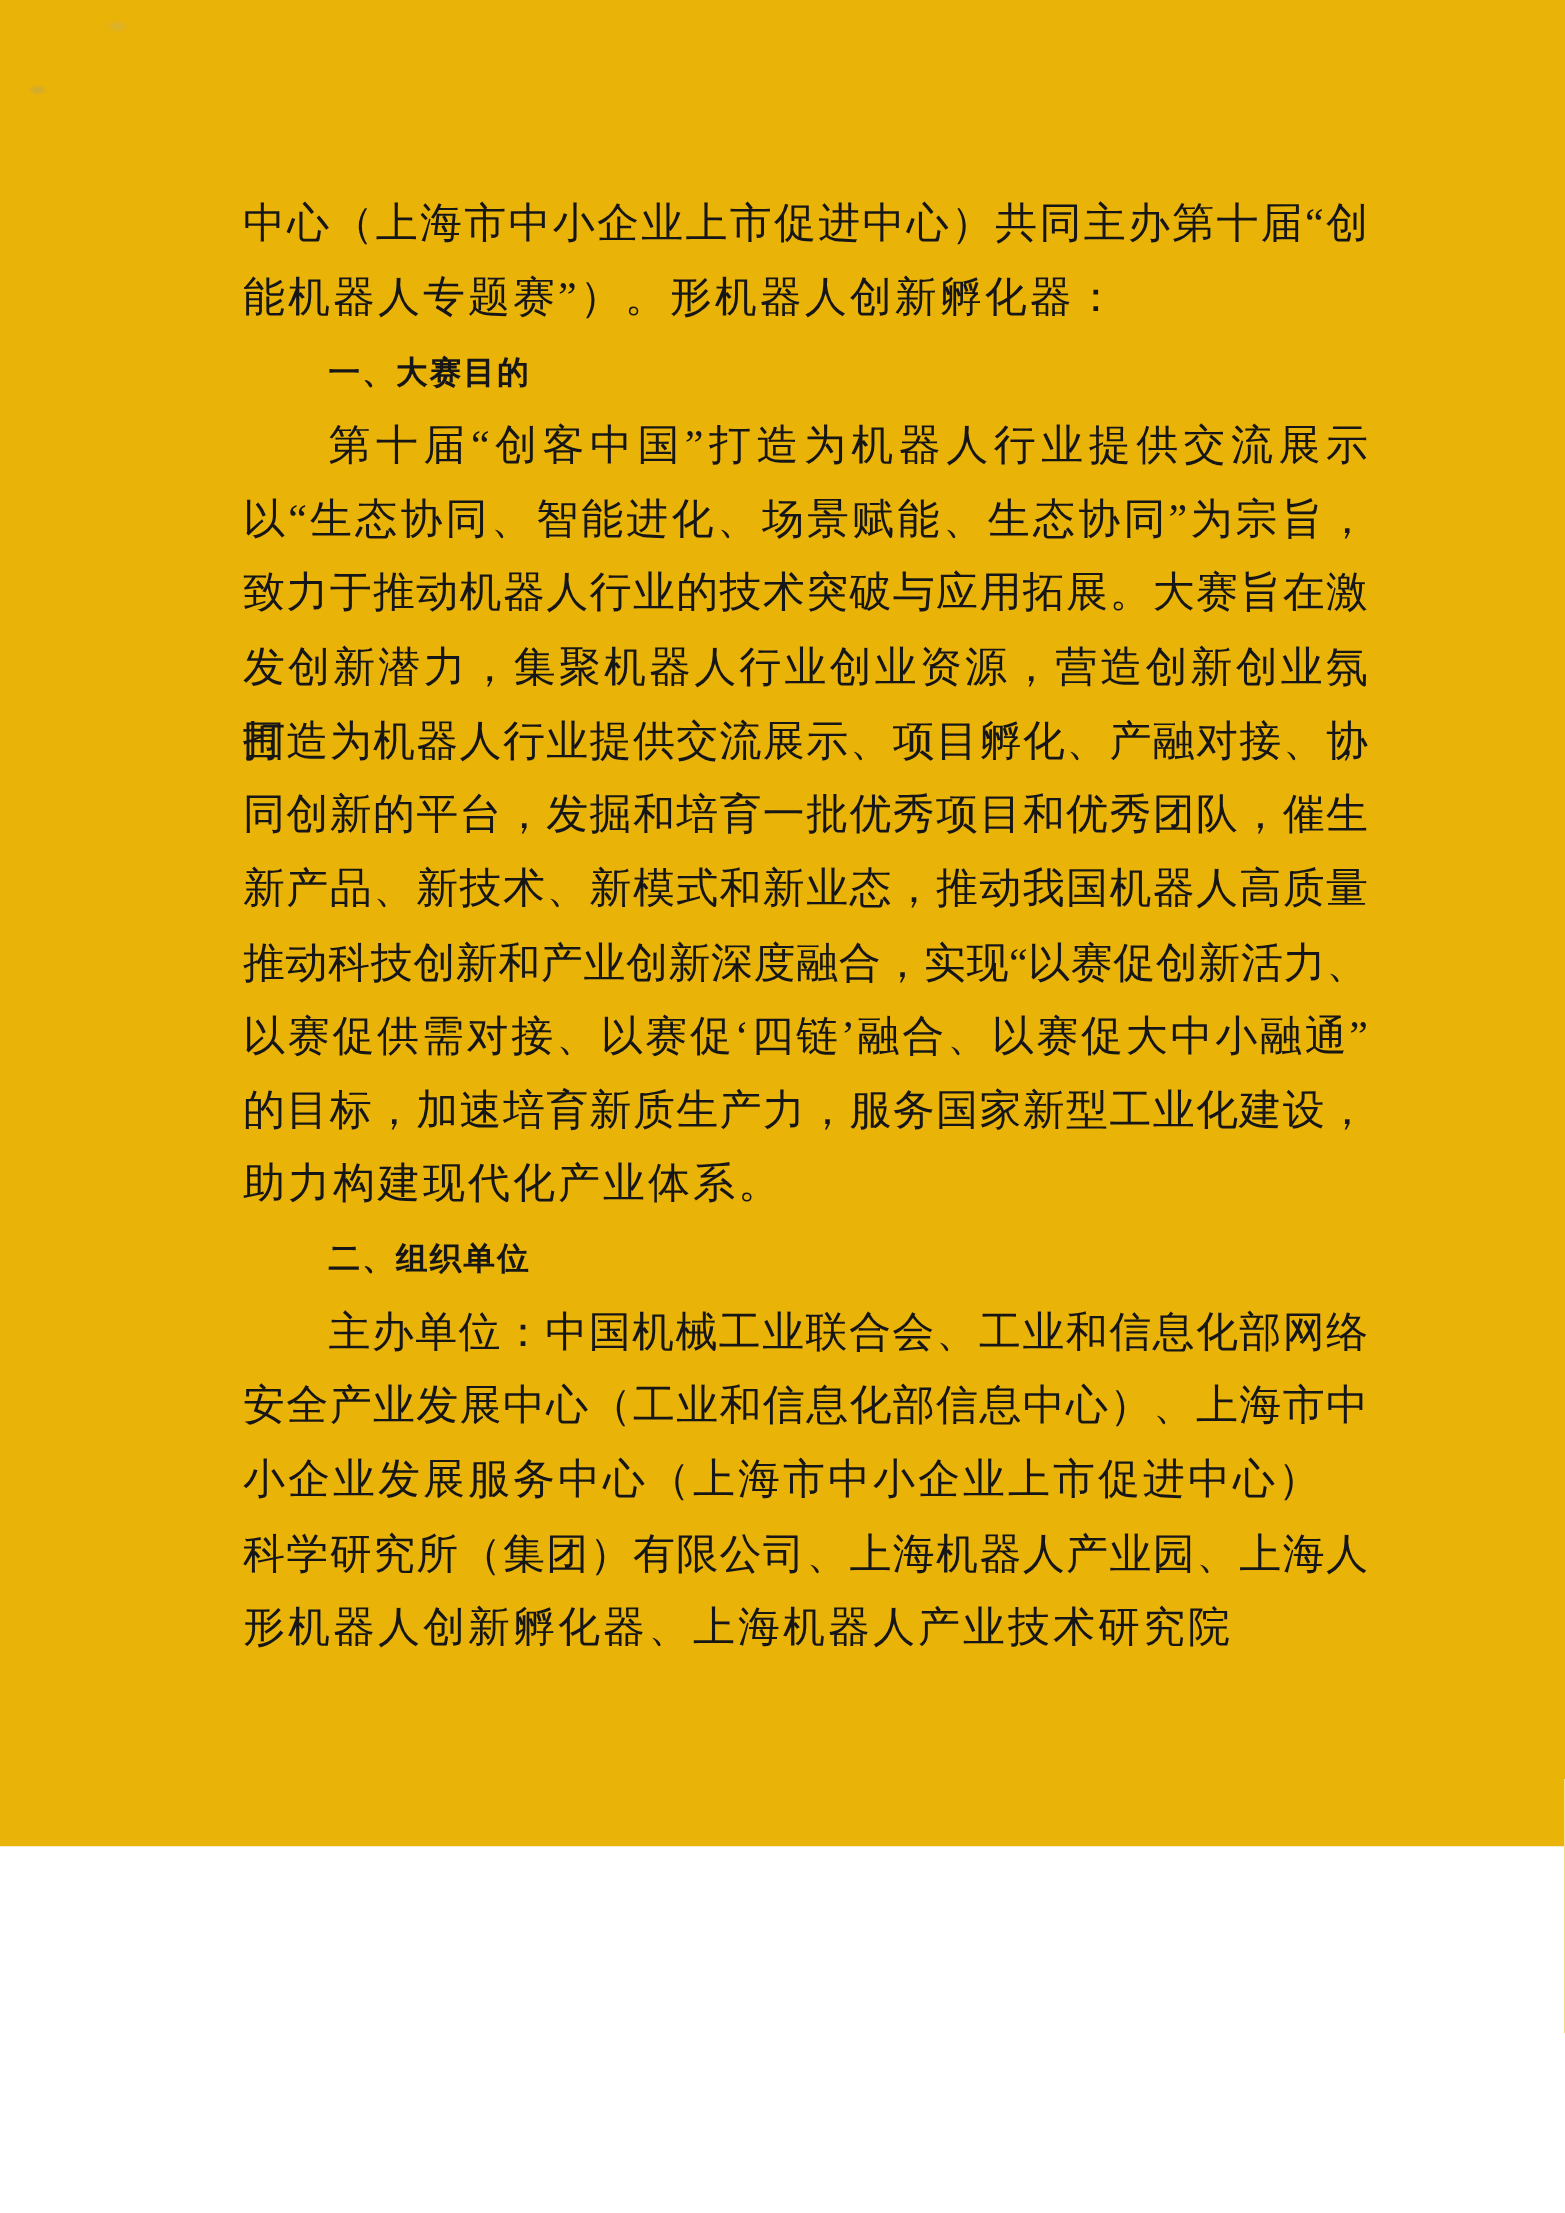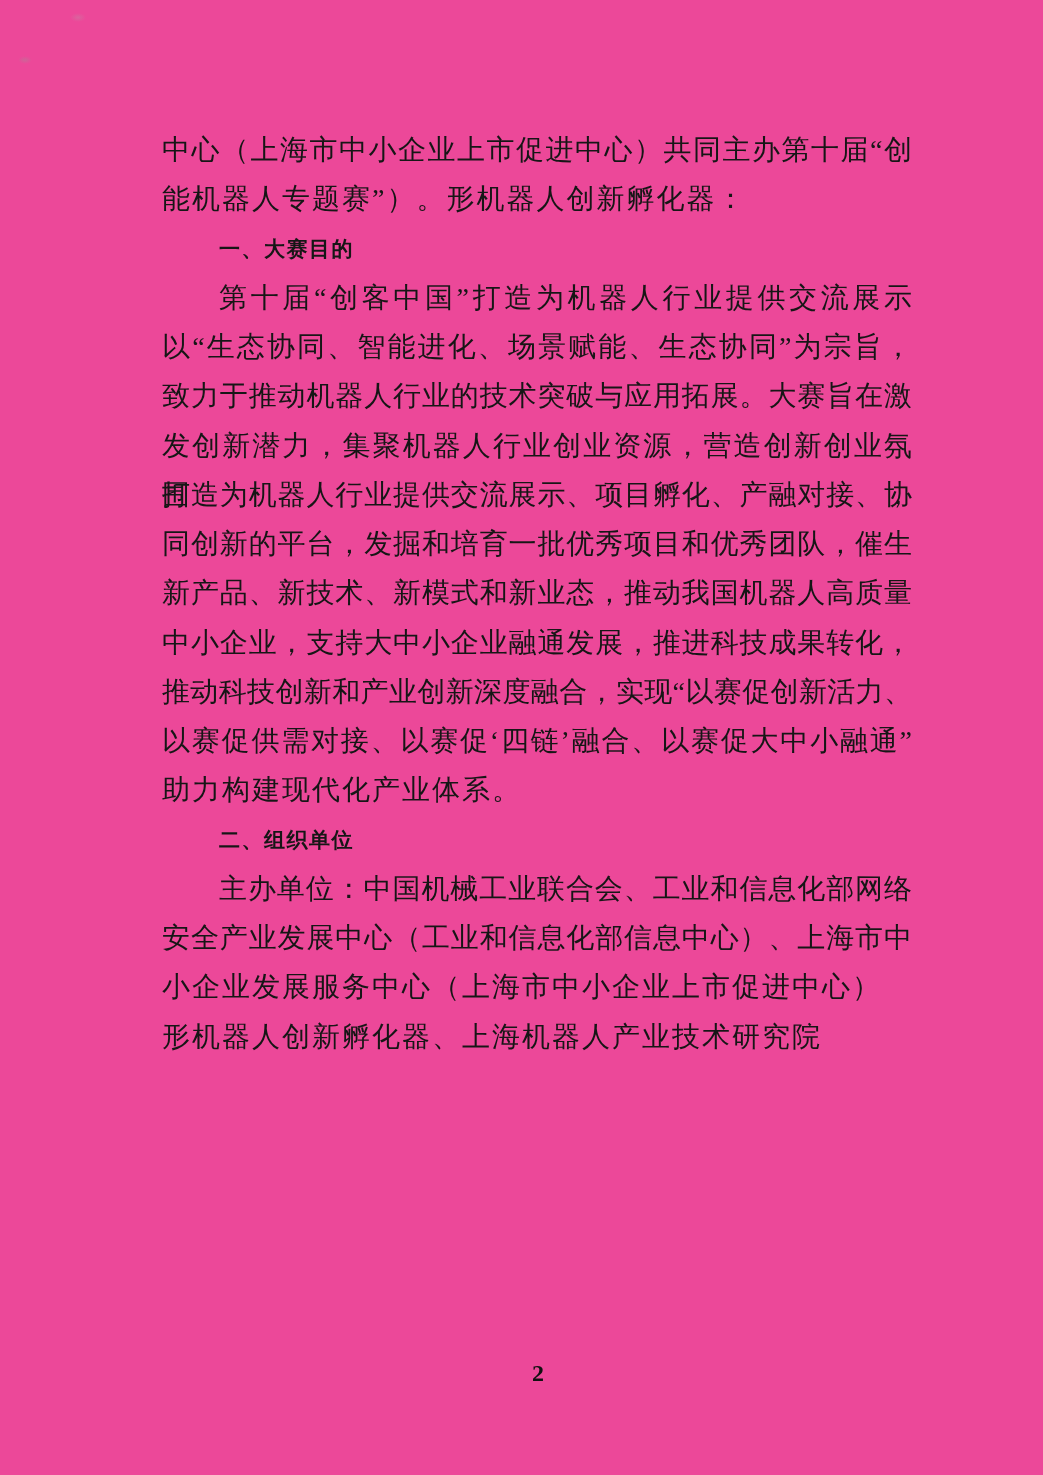--- a/index.html
+++ b/index.html
@@ -3,22 +3,22 @@
 <meta charset="utf-8">
 <style>
   html, body {
     margin: 0;
     padding: 0;
     background: #ffffff;
   }
   .page {
     position: relative;
     width: 1043px;
-    height: 1475px;
-    background: #ec4899;
+    height: 1231px;
+    background: #eab308;
     overflow: hidden;
     font-family: "Liberation Serif", "DejaVu Serif", serif;
     color: #161616;
   }
   .textblock {
     position: absolute;
     left: 162px;
     top: 125px;
     width: 750px;
   }
@@ -101,31 +101,32 @@
         <div class="line heading indent">一、大赛目的</div>
       </div>
       <div class="para">
         <div class="line indent justify">第十届“创客中国”打造为机器人行业提供交流展示</div>
         <div class="line justify">以“生态协同、智能进化、场景赋能、生态协同”为宗旨，</div>
         <div class="line justify">致力于推动机器人行业的技术突破与应用拓展。大赛旨在激</div>
         <div class="line justify">发创新潜力，集聚机器人行业创业资源，营造创新创业氛围，</div>
         <div class="line justify">打造为机器人行业提供交流展示、项目孵化、产融对接、协</div>
         <div class="line justify">同创新的平台，发掘和培育一批优秀项目和优秀团队，催生</div>
         <div class="line justify">新产品、新技术、新模式和新业态，推动我国机器人高质量</div>
-        <div class="line justify">中小企业，支持大中小企业融通发展，推进科技成果转化，</div>
         <div class="line justify">推动科技创新和产业创新深度融合，实现“以赛促创新活力、</div>
         <div class="line justify">以赛促供需对接、以赛促‘四链’融合、以赛促大中小融通”</div>
+        <div class="line justify">的目标，加速培育新质生产力，服务国家新型工业化建设，</div>
         <div class="line lastline">助力构建现代化产业体系。</div>
       </div>
       <div class="para">
         <div class="line heading indent">二、组织单位</div>
       </div>
       <div class="para">
         <div class="line indent justify">主办单位：中国机械工业联合会、工业和信息化部网络</div>
         <div class="line justify">安全产业发展中心（工业和信息化部信息中心）、上海市中</div>
         <div class="line lastline">小企业发展服务中心（上海市中小企业上市促进中心）</div>
       </div>
       <div class="para">
+        <div class="line justify">科学研究所（集团）有限公司、上海机器人产业园、上海人</div>
         <div class="line lastline">形机器人创新孵化器、上海机器人产业技术研究院</div>
       </div>
     </div>
   <div class="pagenum">2</div>
 </div>
 
 </body></html>

